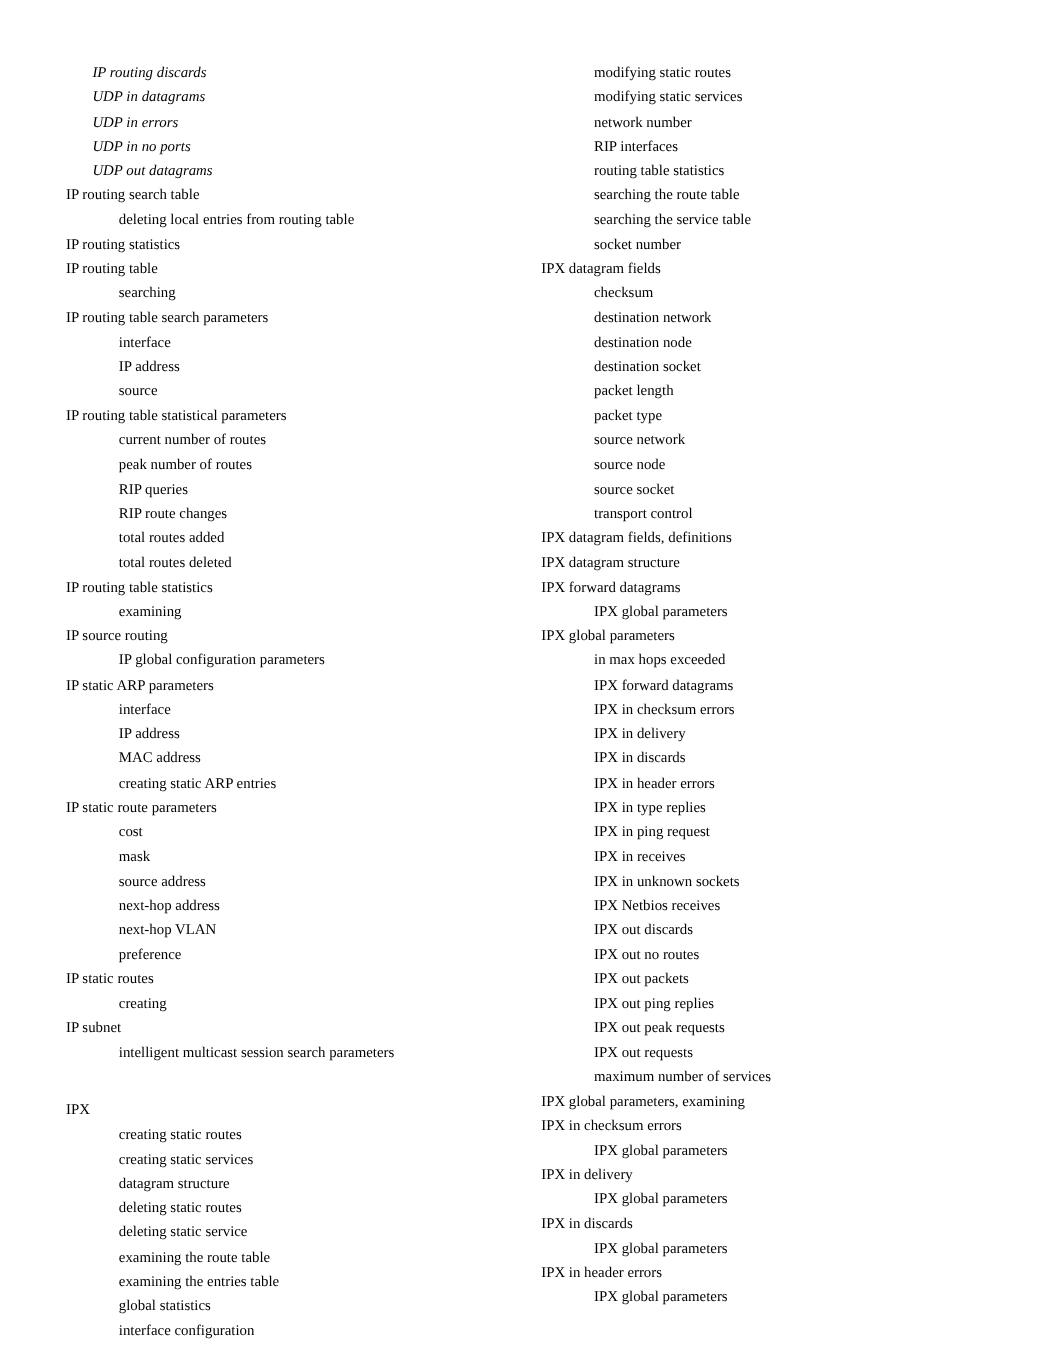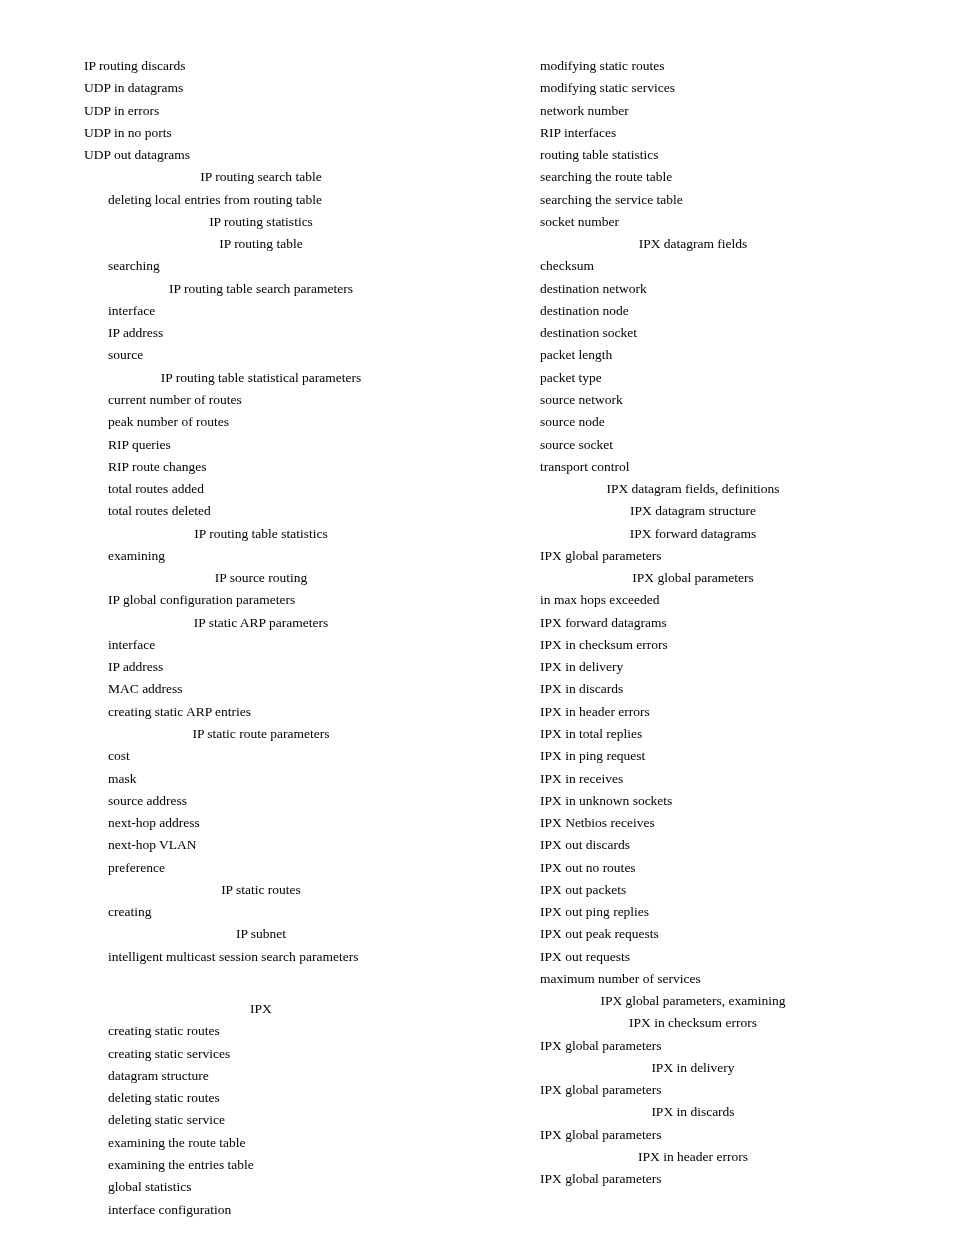--- a/index.html
+++ b/index.html
@@ -30,24 +30,24 @@
     }
     .column-right {
       padding-left: 10px;
     }
     .entry {
       display: block;
     }
     .entry.top-level {
       font-weight: normal;
       margin-top: 0px;
-      text-align: center;
     }
     .entry.sub1 {
       padding-left: 24px;
+      font-style: italic;
     }
     .entry.sub2 {
       padding-left: 48px;
     }
     .entry.blank {
       margin-top: 8px;
     }
   </style>
 </head>
 <body>
@@ -131,21 +131,21 @@
       <span class="entry top-level">IPX datagram structure</span>
       <span class="entry top-level">IPX forward datagrams</span>
       <span class="entry sub2">IPX global parameters</span>
       <span class="entry top-level">IPX global parameters</span>
       <span class="entry sub2">in max hops exceeded</span>
       <span class="entry sub2">IPX forward datagrams</span>
       <span class="entry sub2">IPX in checksum errors</span>
       <span class="entry sub2">IPX in delivery</span>
       <span class="entry sub2">IPX in discards</span>
       <span class="entry sub2">IPX in header errors</span>
-      <span class="entry sub2">IPX in total replies</span>
+      <span class="entry sub2">IPX in type replies</span>
       <span class="entry sub2">IPX in ping request</span>
       <span class="entry sub2">IPX in receives</span>
       <span class="entry sub2">IPX in unknown sockets</span>
       <span class="entry sub2">IPX Netbios receives</span>
       <span class="entry sub2">IPX out discards</span>
       <span class="entry sub2">IPX out no routes</span>
       <span class="entry sub2">IPX out packets</span>
       <span class="entry sub2">IPX out ping replies</span>
       <span class="entry sub2">IPX out peak requests</span>
       <span class="entry sub2">IPX out requests</span>

